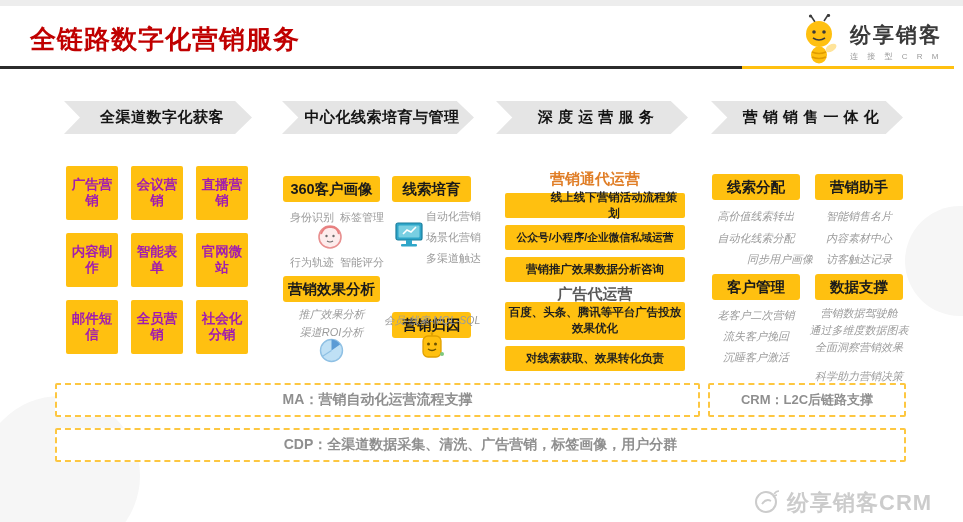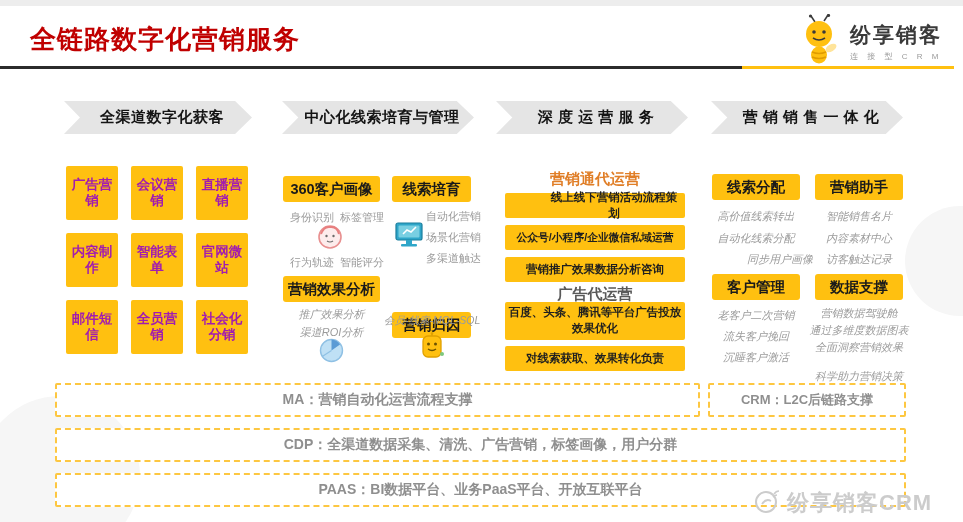--- a/index.html
+++ b/index.html
@@ -197,21 +197,20 @@
   <div class="abs sub sub-c" style="left:700px; top:344px; width:112px;">沉睡客户激活</div>
 
   <div class="abs sub sub-c" style="left:800px; top:300px; width:118px;">营销数据驾驶舱</div>
   <div class="abs sub sub-c" style="left:800px; top:317px; width:118px;">通过多维度数据图表</div>
   <div class="abs sub sub-c" style="left:800px; top:334px; width:118px;">全面洞察营销效果</div>
   <div class="abs sub sub-c" style="left:800px; top:363px; width:118px;">科学助力营销决策</div>
 
   <div class="abs dash-box" style="left:55px;  top:377px; width:645px; height:34px; font-size:14px;">MA：营销自动化运营流程支撑</div>
   <div class="abs dash-box" style="left:708px; top:377px; width:198px; height:34px; font-size:13px;">CRM：L2C后链路支撑</div>
   <div class="abs dash-box" style="left:55px;  top:422px; width:851px; height:34px; font-size:14px;">CDP：全渠道数据采集、清洗、广告营销，标签画像，用户分群</div>
-  <div class="abs dash-box" style="left:55px;  top:467px; width:851px; height:34px; font-size:14px;">PAAS：BI数据平台、业务PaaS平台、开放互联平台</div>
 
   <div id="watermark" class="abs">
     <span>
       <svg width="30" height="30" viewBox="0 0 30 30">
         <circle cx="14" cy="16" r="10" fill="none" stroke="#cccccc" stroke-width="2"></circle>
         <path d="M10 18 Q14 12 19 15" fill="none" stroke="#cccccc" stroke-width="1.8"></path>
         <path d="M22 8 Q24 5 27 5" fill="none" stroke="#cccccc" stroke-width="1.6"></path>
         <path d="M21 11 Q23 9 25 9" fill="none" stroke="#cccccc" stroke-width="1.4"></path>
       </svg>
     </span>

